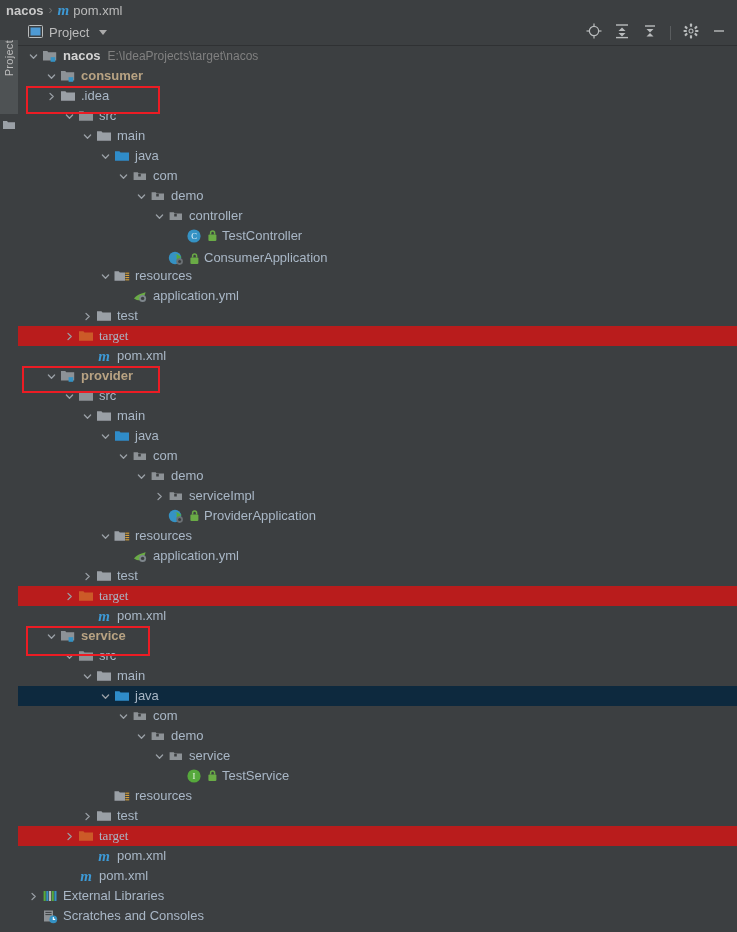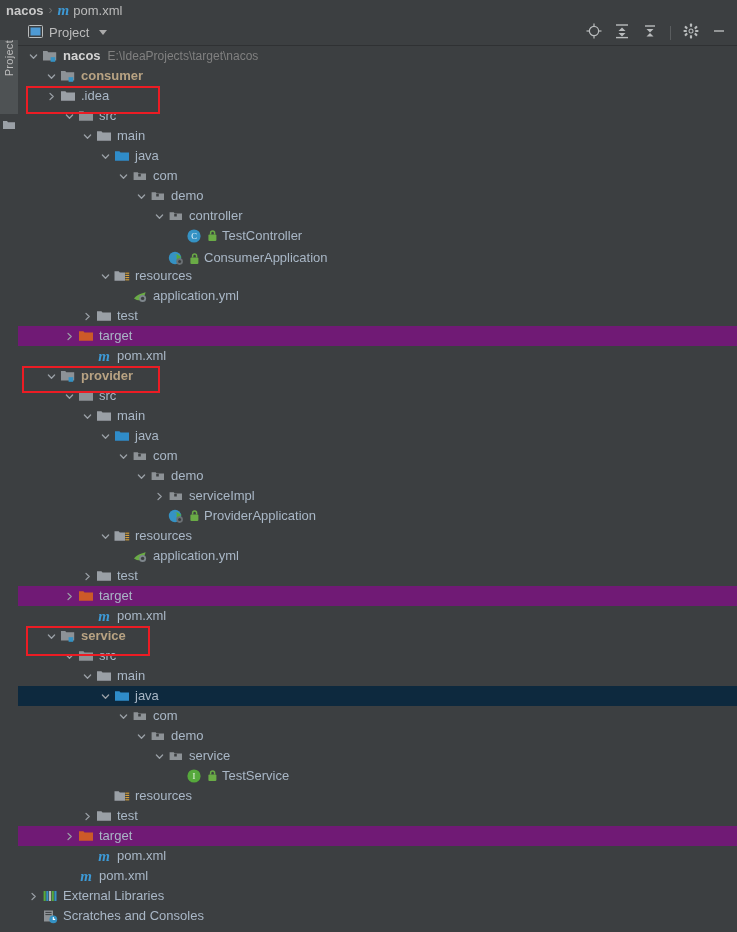--- a/index.html
+++ b/index.html
@@ -67,21 +67,21 @@
 
   
   .tree{
     position:absolute;left:18px;top:46px;width:719px;height:886px;
     background:#3c3f41;overflow:hidden;
   }
   .row{
     position:relative;height:20px;display:flex;align-items:center;
     white-space:nowrap;
   }
-  .row.highlight{background:#701a75;}
+  .row.highlight{background:#b91c1c;font-family:Liberation Serif, serif;}
   .row.selected{background:#0d293e;}
   .arrow{
     width:11px;height:11px;flex:0 0 11px;position:relative;margin-right:3px;
   }
   .arrow svg{display:block;}
   .arrow.none{visibility:hidden;}
   .icon{width:16px;height:16px;flex:0 0 16px;margin-right:5px;position:relative;}
   .label{font-size:13px;color:#a9b7c6;line-height:16px;}
   .label.bold-orange{font-weight:bold;color:#b8a383;}
   .label.bold-white{font-weight:bold;color:#d4d4d4;}

